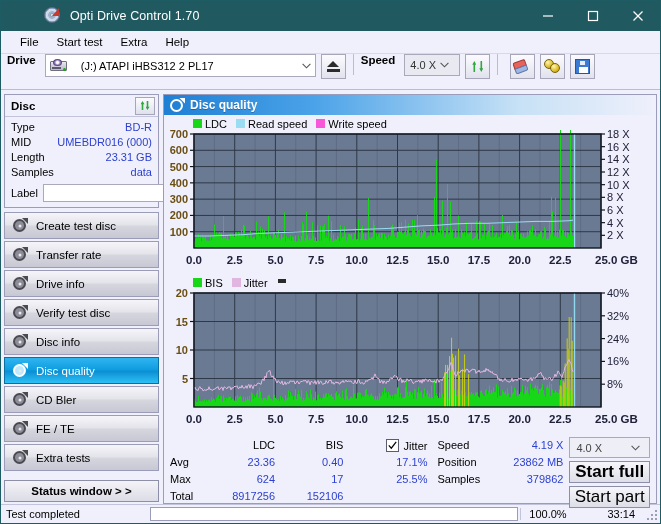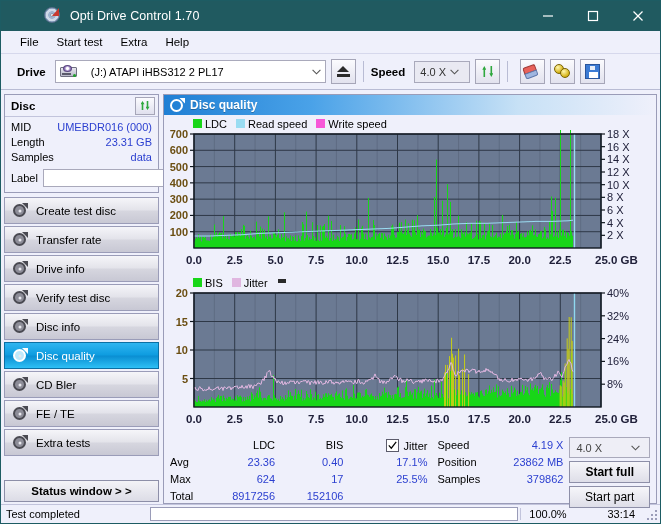--- a/index.html
+++ b/index.html
@@ -89,23 +89,23 @@
   .menu-item {
     padding: 2px 9px;
     font-size: 11.5px;
     color: #000;
   }
 
   
   .toolbar {
     height: 35px;
     background: #eff0fb;
-    display: flex; align-items: center;
+    display: flex; align-items: flex-start;
     flex: none;
-    padding: 0 6px 0 16px;
+    padding: 0 6px 0 6px;
     border-bottom: 1px solid #b9bcd4;
   }
   .tb-label { font-weight: bold; font-size: 11.5px; margin-right: 9px; }
   .drive-combo {
     width: 271px; height: 23px;
     background: #ffffff;
     border: 1px solid #a9a9bb;
     display: flex; align-items: center;
     font-size: 11px;
     position: relative;
@@ -369,21 +369,21 @@
   .btn-col { margin-left: 6px; display: flex; flex-direction: column; gap: 3px; width: 92px; }
   .speed-sel {
     height: 21px; border: 1px solid #a9a9bb; background: #eeeef6;
     display:flex; align-items:center; padding-left:6px; font-size:11px; box-sizing:border-box;
     justify-content: space-between; padding-right:5px; color:#444;
   }
   .act-btn {
     height: 22px; border: 1px solid #8d8fa8;
     background: linear-gradient(#f6f6fa,#dedee8);
     display:flex;align-items:center;justify-content:center;
-    font-size: 12px; box-sizing: border-box;
+    font-size: 17px; box-sizing: border-box;
   }
   .act-btn.bold { font-weight: bold; }
 
   
   .statusbar {
     height: 18px; flex: none;
     display: flex; align-items: center;
     background: #eff0fb;
     border-top: 1px solid #c2c4dc;
     font-size: 11px;
@@ -505,20 +505,24 @@
         <div class="disc-header">
           <span class="t">Disc</span>
           <span class="btn">
             <span class="refresh-ico" style="width:13px;height:13px">
                 <i class="a1" style="height:9px"></i>
                 <i class="a2" style="height:9px"></i>
               </span>
           </span>
         </div>
         <div class="disc-rows">
+          <div class="disc-row">
+            <span class="k">Type</span>
+            <span class="v">BD-R</span>
+          </div>
           <div class="disc-row">
             <span class="k">MID</span>
             <span class="v">UMEBDR016 (000)</span>
           </div>
           <div class="disc-row">
             <span class="k">Length</span>
             <span class="v">23.31 GB</span>
           </div>
           <div class="disc-row">
             <span class="k">Samples</span>

